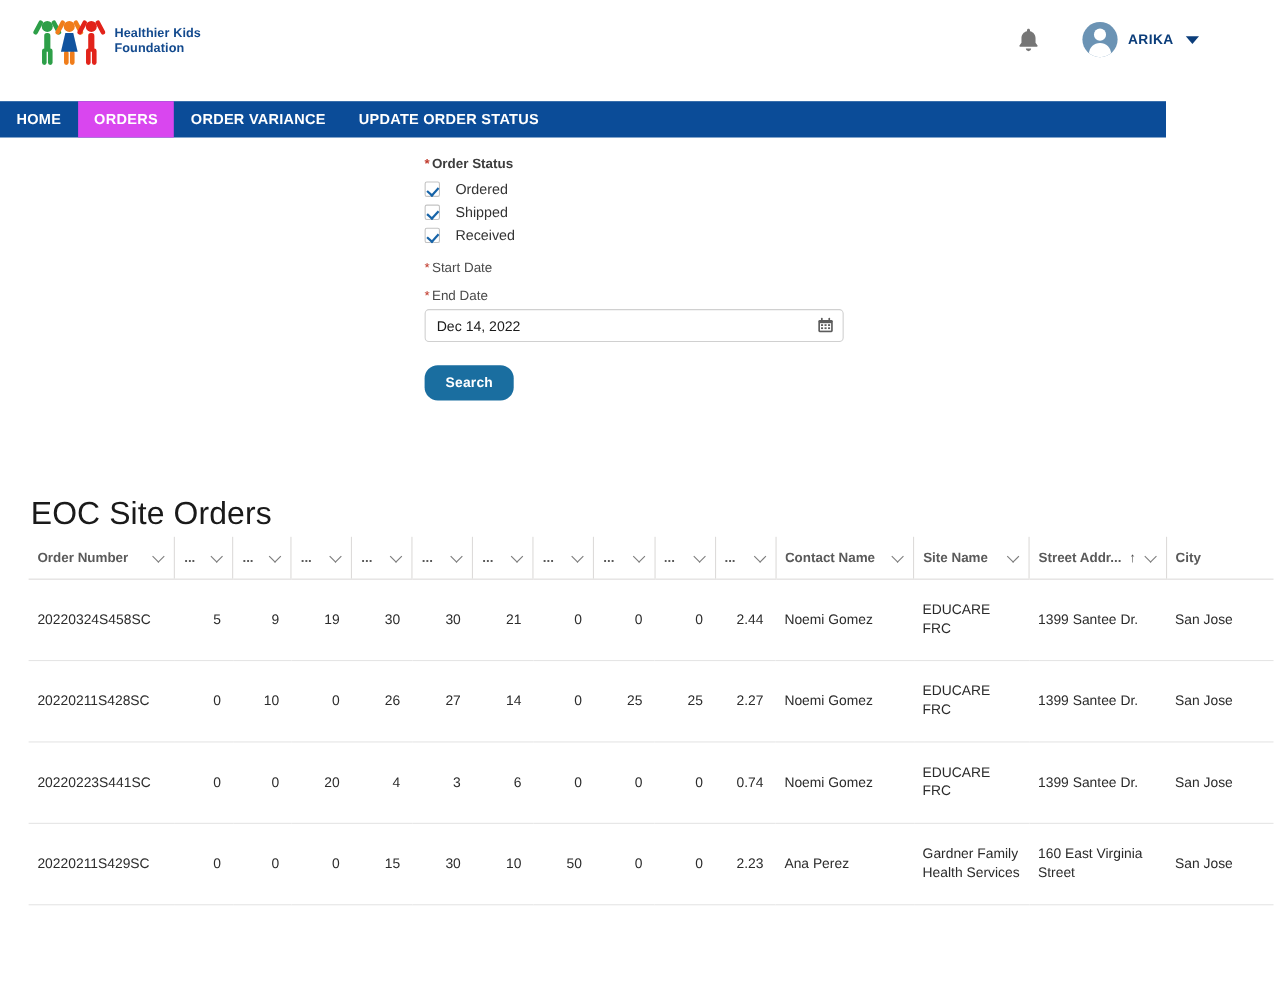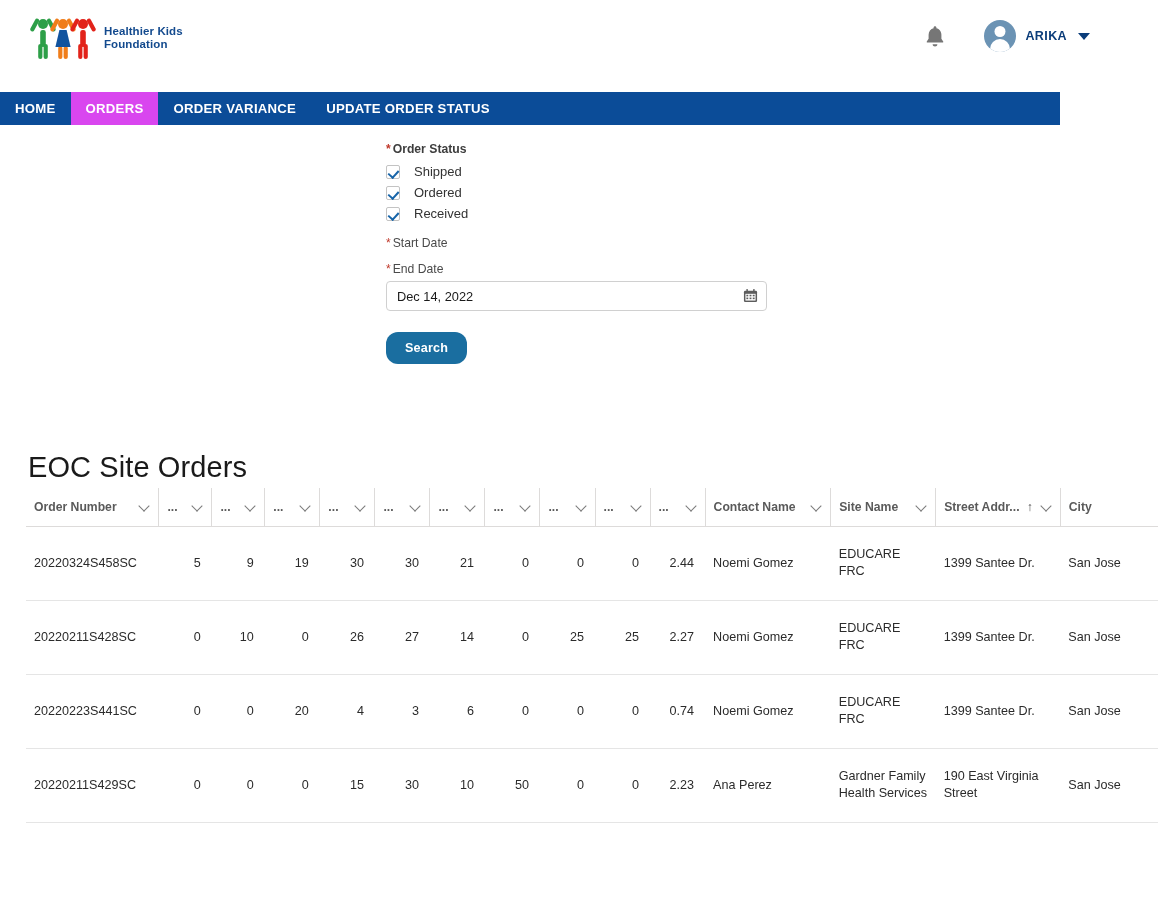--- a/index.html
+++ b/index.html
@@ -184,25 +184,25 @@
     <div class="navitem">ORDER VARIANCE</div>
     <div class="navitem">UPDATE ORDER STATUS</div>
   </div>
 
   <div class="form">
 
     <span class="flabel"><span class="req">*</span><span>Order Status</span></span>
 
     <div class="cbrow">
       <span class="cbox"></span>
-      <span class="cblabel">Shipped</span>
+      <span class="cblabel">Ordered</span>
     </div>
     <div class="cbrow">
       <span class="cbox"></span>
-      <span class="cblabel">Ordered</span>
+      <span class="cblabel">Shipped</span>
     </div>
     <div class="cbrow">
       <span class="cbox"></span>
       <span class="cblabel">Received</span>
     </div>
 
     <span class="flabel light field-label"><span class="req">*</span><span>Start Date</span></span>
 
     <span class="flabel light field-label"><span class="req">*</span><span>End Date</span></span>
     <div class="input-wrap short">
@@ -407,21 +407,21 @@
           <td class="num">0</td>
           <td class="num">15</td>
           <td class="num">30</td>
           <td class="num">10</td>
           <td class="num">50</td>
           <td class="num">0</td>
           <td class="num">0</td>
           <td class="num">2.23</td>
           <td class="txt wrapcell">Ana Perez</td>
           <td class="txt wrapcell">Gardner Family Health Services</td>
-          <td class="txt wrapcell">190 East Virginia Street</td>
+          <td class="txt wrapcell">160 East Virginia Street</td>
           <td class="txt">San Jose</td>
         </tr>
 
       </tbody>
     </table>
   </div>
 
 </div>
 
 </body></html>

